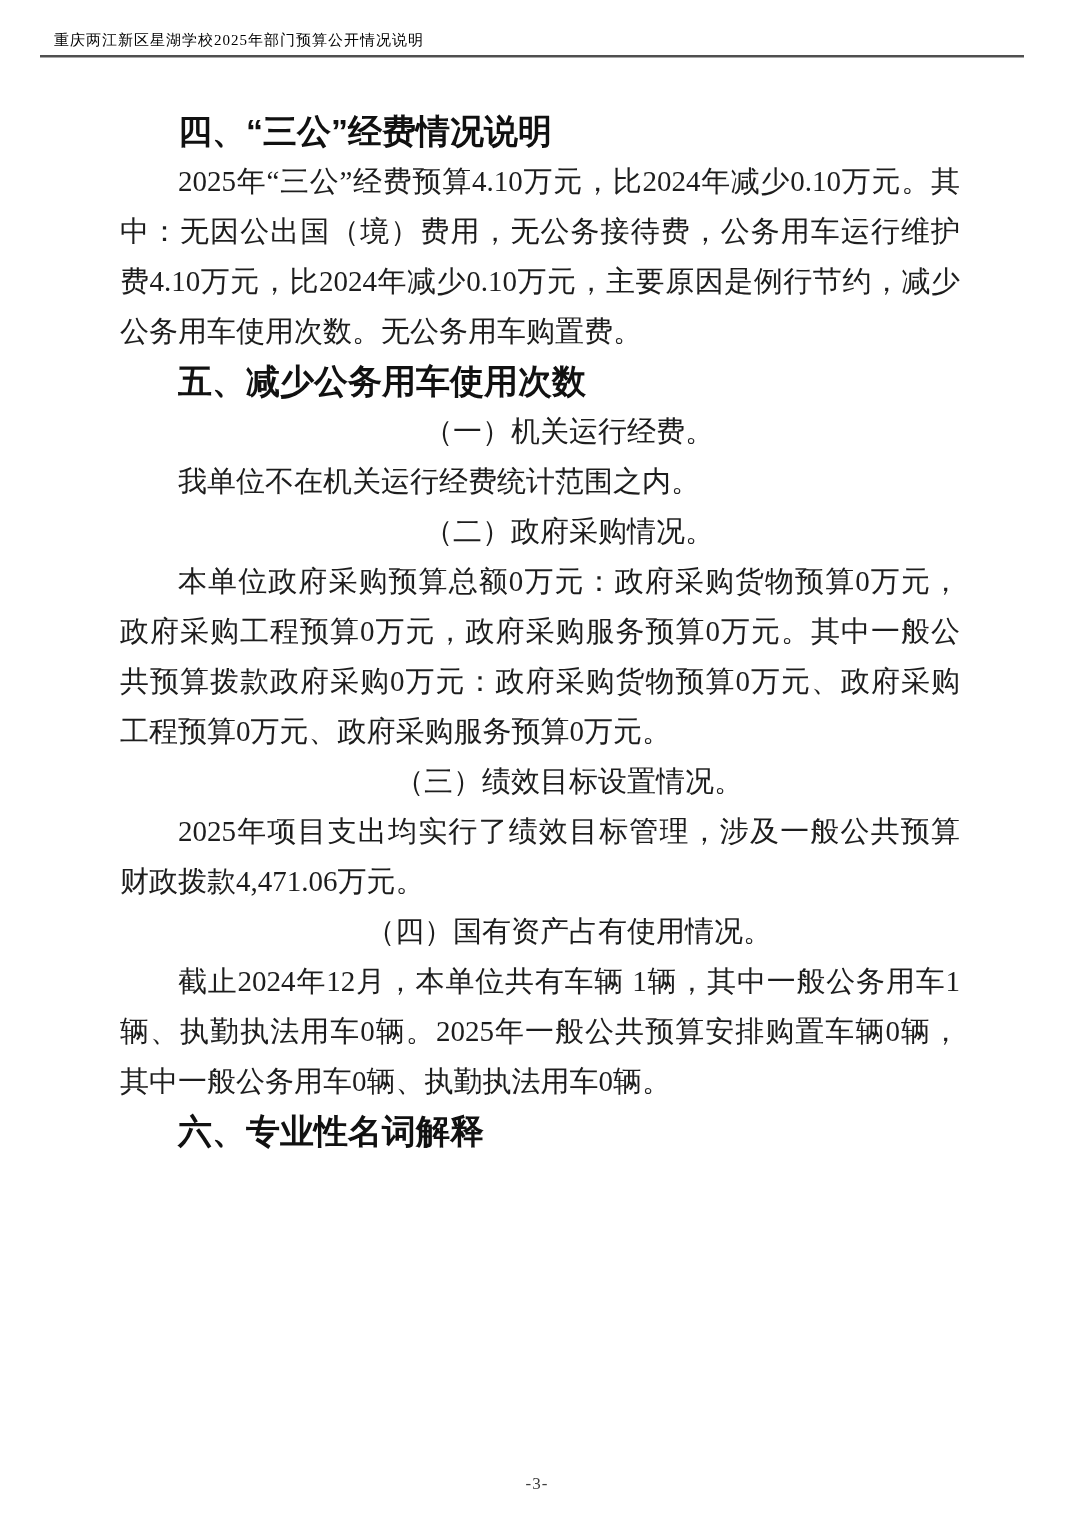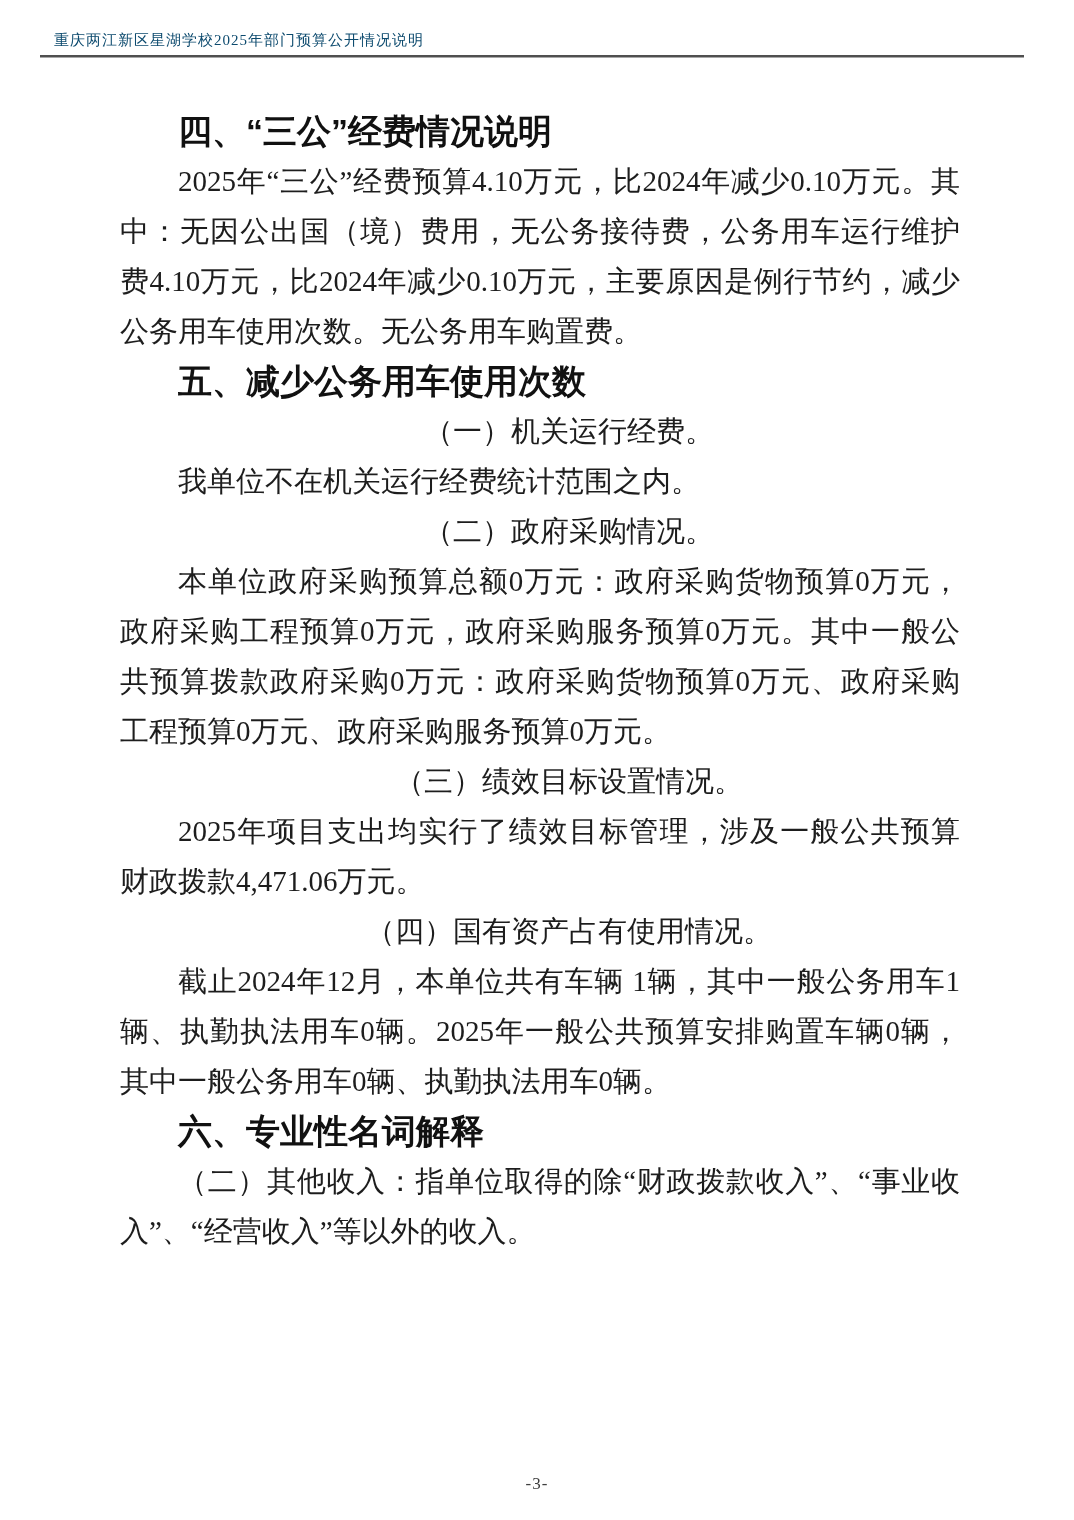--- a/index.html
+++ b/index.html
@@ -17,21 +17,21 @@
   }
   .page-header {
     position: absolute;
     left: 40px;
     top: 31px;
     width: 984px;
   }
   .header-title {
     font-family: "Liberation Serif", serif;
     font-size: 15px;
-    color: #0c4a6e;
+    color: #000000;
     letter-spacing: 1px;
     margin: 0 0 5px 14px;
     white-space: nowrap;
   }
   .header-rule {
     height: 3px;
     background: linear-gradient(to bottom, #4f4f4f 0%, #4f4f4f 66%, #a8a8a8 66%, #a8a8a8 100%);
   }
   .content {
     position: absolute;
@@ -106,21 +106,20 @@
 
     <p class="sub-heading">（三）绩效目标设置情况。</p>
     <p class="body-para">2025年项目支出均实行了绩效目标管理，涉及一般公共预算财政拨款4,471.06万元。</p>
 
     <p class="sub-heading">（四）国有资产占有使用情况。</p>
     <p class="body-para">截止2024年12月，本单位共有车辆 1辆，其中一般公务用车1辆、执勤执法用车0辆。2025年一般公共预算安排购置车辆0辆，其中一般公务用车0辆、执勤执法用车0辆。</p>
 
     <h2 class="sec-heading">六、专业性名词解释</h2>
 
 
-    <p class="body-para"><span class="kai">（二）其他收入：</span><span>指单位取得的除“财政拨款收入”、“事业收入”、“经营收入”等以外的收入。</span></p>
 
   </main>
 
   <footer class="page-footer">
     <span>-3-</span>
   </footer>
 
 </div>
 
 </body></html>

